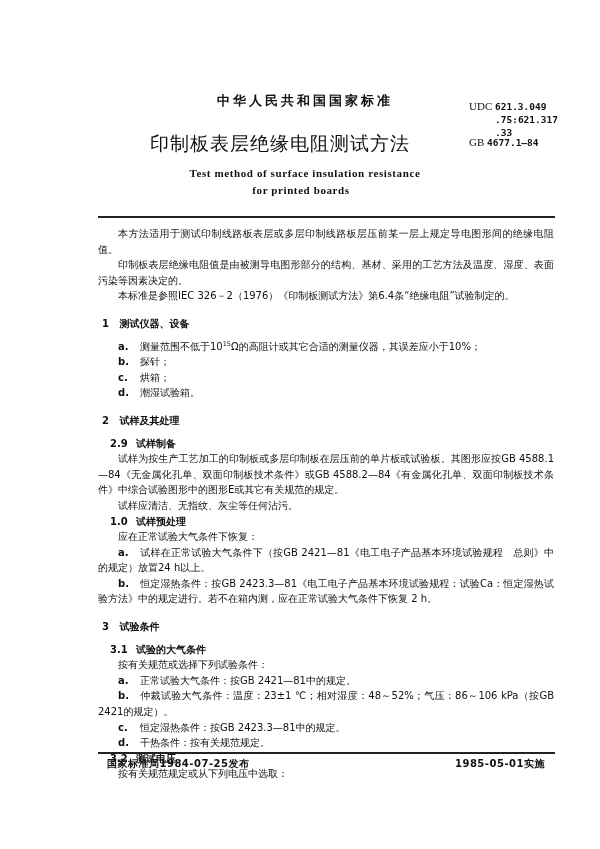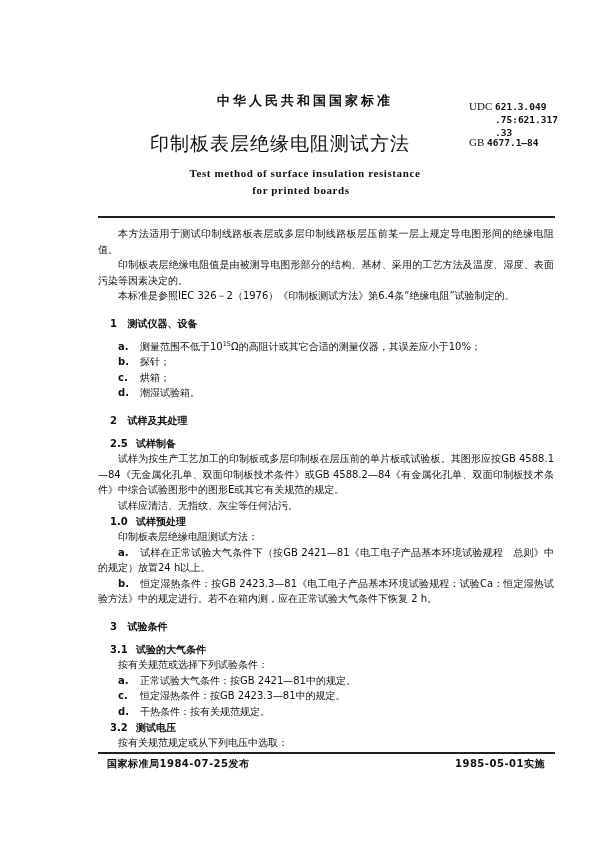--- a/index.html
+++ b/index.html
@@ -17,21 +17,21 @@
   .udc .code { font-family: "DejaVu Sans Mono", monospace; font-weight: bold; font-size: 9.5px; }
   .udc .row { display: block; }
   .udc .ind { padding-left: 26px; }
   .gb { left: 469px; top: 136px; font-family: "Liberation Serif", serif; font-size: 11px; }
   .gb .code { font-family: "DejaVu Sans Mono", monospace; font-weight: bold; font-size: 9.5px; }
   .rule { position: absolute; left: 98px; width: 457px; height: 2px; background: #222; }
   .rule.top { top: 216px; }
   .rule.bottom { top: 752px; }
   .body { position: absolute; left: 98px; top: 226px; width: 456px; font-size: 10px; line-height: 15.6px; font-family: "DejaVu Sans", sans-serif; }
   .p { text-indent: 20px; text-align: justify; margin: 0; }
-  .h1 { font-weight: bold; margin: 6px 0 7px 12px; }
+  .h1 { font-weight: bold; margin: 6px 0 7px 4px; }
   .h1 .num { display: inline-block; width: 14px; }
   .h2 { font-weight: bold; margin: 0; padding-left: 12px; }
   .h2 .num { display: inline-block; width: 26px; }
   .item { margin: 0; padding-left: 20px; }
   .item .lbl { display: inline-block; width: 22px; font-weight: bold; }
   .item-wrap { text-indent: 20px; margin: 0; text-align: justify; }
   .item-wrap .lbl { display: inline-block; width: 22px; text-indent: 0; font-weight: bold; }
   .gap6 { height: 6px; }
   sup { font-size: 6.5px; line-height: 0; }
   .footer-left { left: 107px; top: 757px; font-family: "DejaVu Sans", sans-serif; font-weight: bold; font-size: 10px; letter-spacing: 0.5px; }
@@ -63,33 +63,34 @@
 
   <div class="gap6"></div>
   <div class="h1"><span class="num">1</span> <span>测试仪器、设备</span></div>
   <p class="item"><span class="lbl">a.</span><span>测量范围不低于10</span><sup>15</sup><span>Ω的高阻计或其它合适的测量仪器，其误差应小于10%；</span></p>
   <p class="item"><span class="lbl">b.</span><span>探针；</span></p>
   <p class="item"><span class="lbl">c.</span><span>烘箱；</span></p>
   <p class="item"><span class="lbl">d.</span><span>潮湿试验箱。</span></p>
 
   <div class="gap6"></div>
   <div class="h1"><span class="num">2</span> <span>试样及其处理</span></div>
-  <div class="h2"><span class="num">2.5</span><span>试样制备</span></div>
+  <div class="h2"><span class="num">2.9</span><span>试样制备</span></div>
   <p class="p">试样为按生产工艺加工的印制板或多层印制板在层压前的单片板或试验板。其图形应按GB 4588.1—84《无金属化孔单、双面印制板技术条件》或GB 4588.2—84《有金属化孔单、双面印制板技术条件》中综合试验图形中的图形E或其它有关规范的规定。</p>
   <p class="p">试样应清洁、无指纹、灰尘等任何沾污。</p>
   <div class="h2"><span class="num">1.0</span><span>试样预处理</span></div>
-  <p class="p">印制板表层绝缘电阻测试方法：</p>
+  <p class="p">应在正常试验大气条件下恢复：</p>
   <p class="item-wrap"><span class="lbl">a.</span><span>试样在正常试验大气条件下（按GB 2421—81《电工电子产品基本环境试验规程　总则》中的规定）放置24 h以上。</span></p>
   <p class="item-wrap"><span class="lbl">b.</span><span>恒定湿热条件：按GB 2423.3—81《电工电子产品基本环境试验规程：试验Ca：恒定湿热试验方法》中的规定进行。若不在箱内测，应在正常试验大气条件下恢复 2 h。</span></p>
 
   <div class="gap6"></div>
   <div class="h1"><span class="num">3</span> <span>试验条件</span></div>
   <div class="h2"><span class="num">3.1</span><span>试验的大气条件</span></div>
   <p class="p">按有关规范或选择下列试验条件：</p>
   <p class="item-wrap"><span class="lbl">a.</span><span>正常试验大气条件：按GB 2421—81中的规定。</span></p>
+  <p class="item-wrap"><span class="lbl">b.</span><span>仲裁试验大气条件：温度：23±1 ℃；相对湿度：48～52%；气压：86～106 kPa（按GB 2421的规定）。</span></p>
   <p class="item-wrap"><span class="lbl">c.</span><span>恒定湿热条件：按GB 2423.3—81中的规定。</span></p>
   <p class="item-wrap"><span class="lbl">d.</span><span>干热条件：按有关规范规定。</span></p>
   <div class="h2"><span class="num">3.2</span><span>测试电压</span></div>
   <p class="p">按有关规范规定或从下列电压中选取：</p>
 </div>
 
 <div class="rule bottom"></div>
 <div class="abs footer-left">国家标准局1984-07-25发布</div>
 <div class="abs footer-right">1985-05-01实施</div>
 

